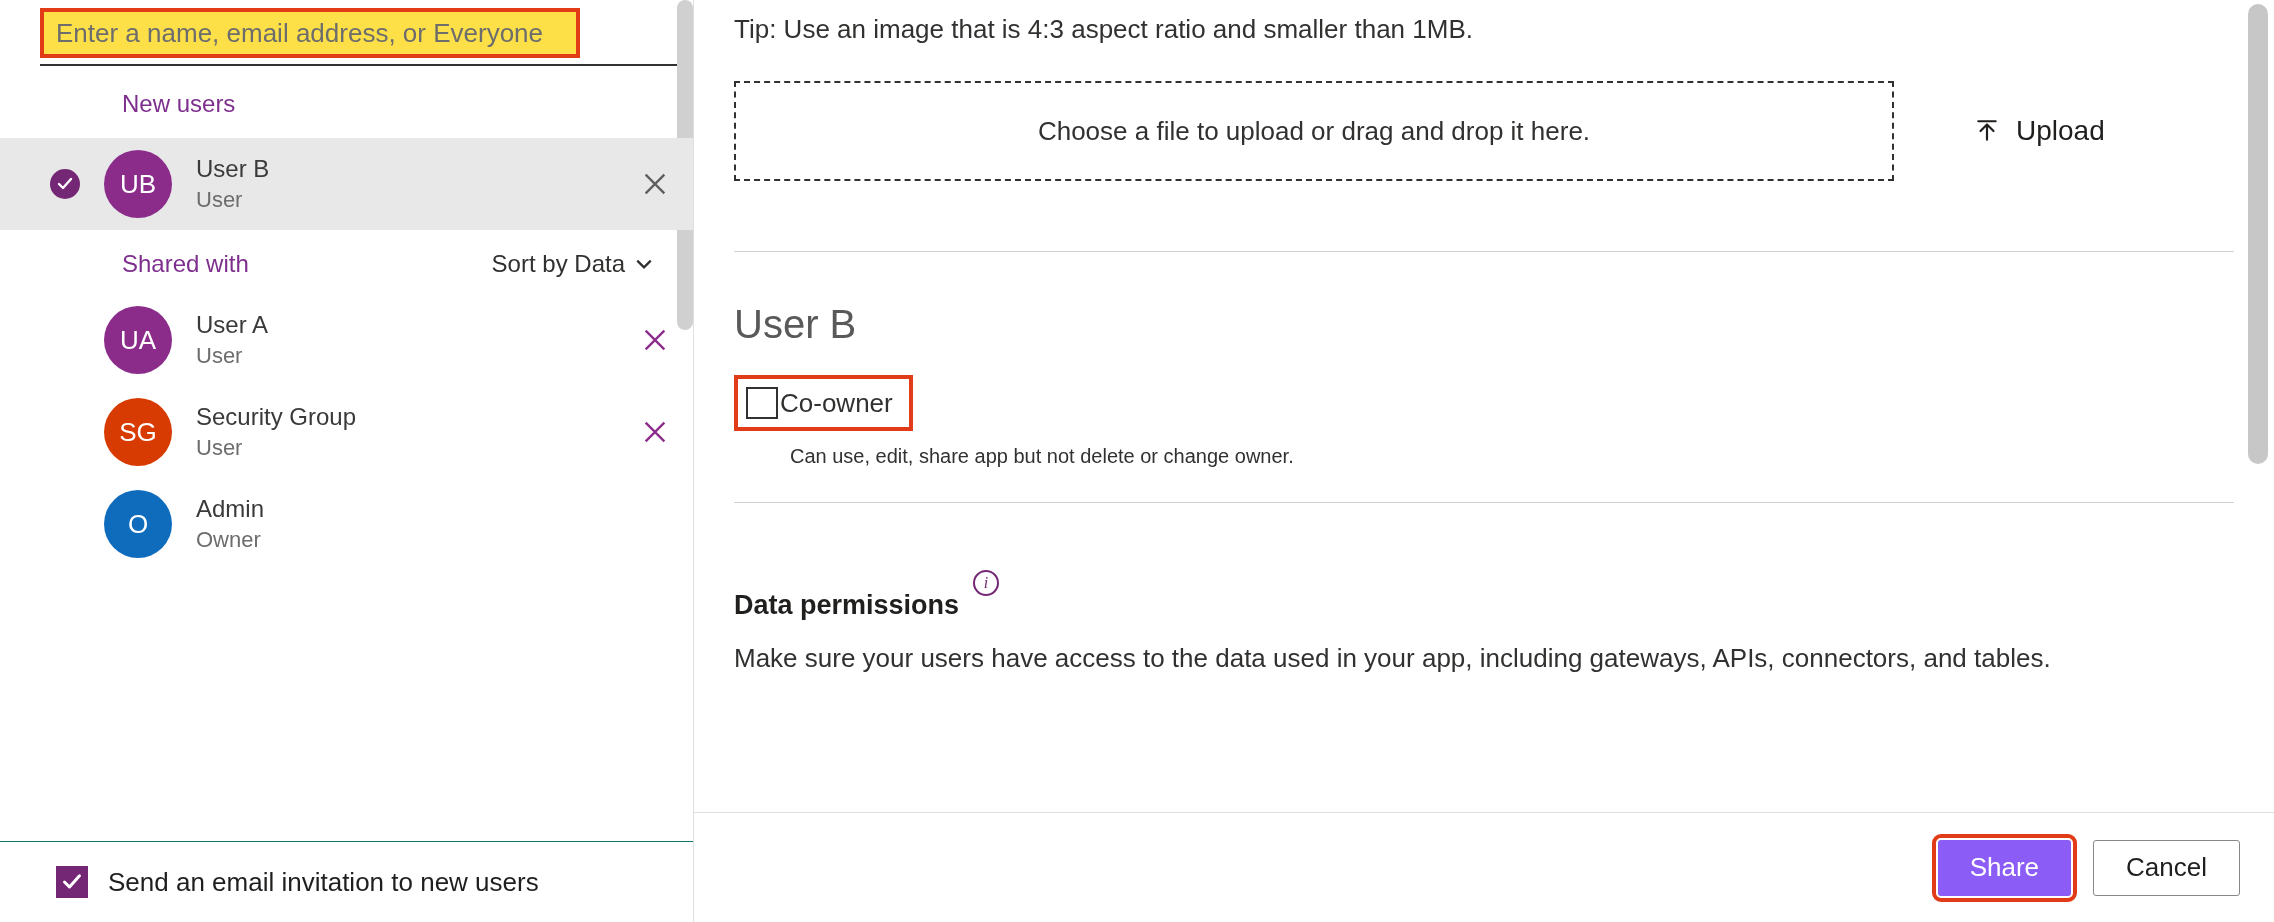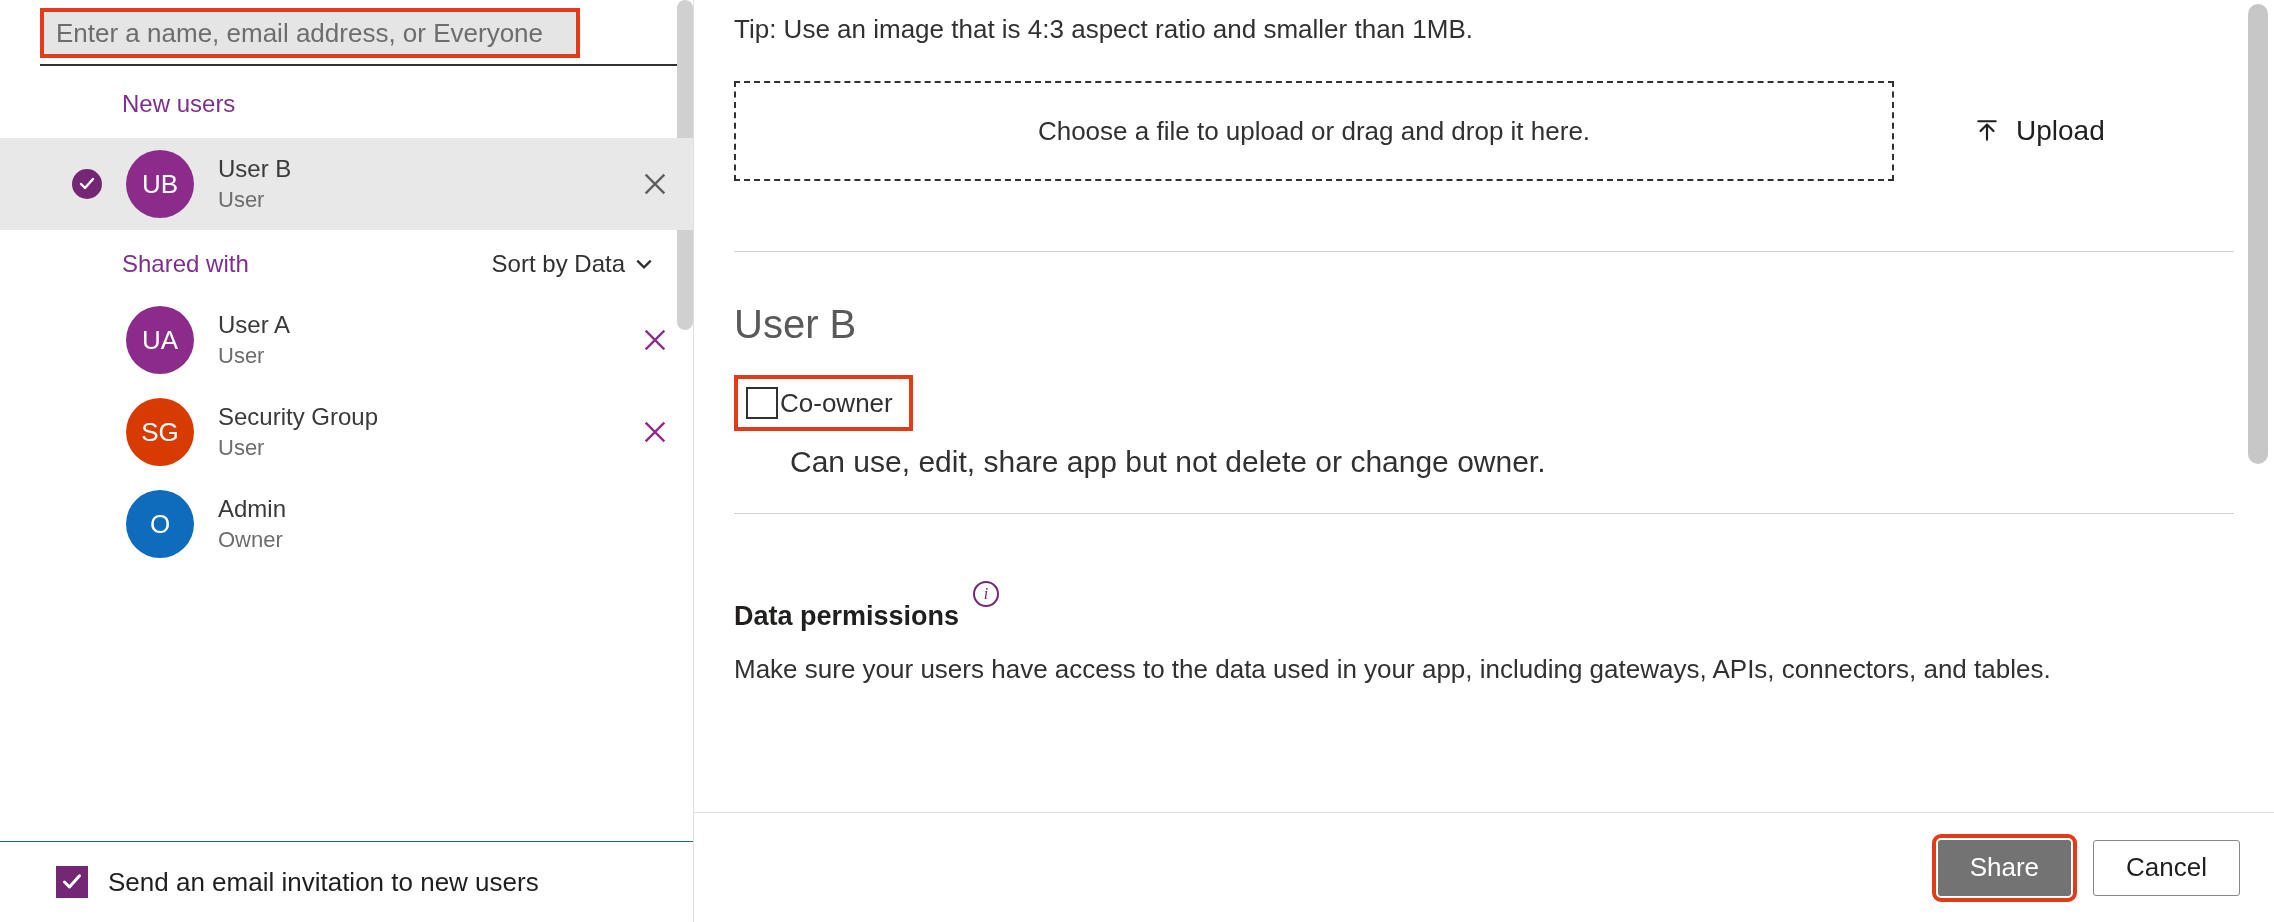--- a/index.html
+++ b/index.html
@@ -3,29 +3,29 @@
 <meta charset="utf-8">
 <style>
   * { box-sizing: border-box; margin: 0; padding: 0; }
   html, body { width: 2274px; height: 922px; font-family: "Segoe UI", Arial, sans-serif; background: #fff; color: #201f1e; }
   .app { display: flex; width: 2274px; height: 922px; overflow: hidden; }
 
   
   .left { width: 720px; display: flex; flex-direction: column; position: relative; border-right: 1px solid #e1dfdd; }
   .left-scroll { flex: 1; overflow-y: auto; padding-top: 4px; }
   .search-wrap { padding: 4px 40px 6px 40px; }
-  .search-input-box { width: 540px; height: 50px; border: 4px solid #e23b17; display: flex; align-items: center; padding: 0 12px; font-size: 26px; color: #6d6d6d; background: #e5e5e5; }
+  .search-input-box { width: 540px; height: 50px; border: 4px solid #e23b17; display: flex; align-items: center; padding: 0 12px; font-size: 26px; color: #6d6d6d; background: #fde047; }
   .search-underline { height: 2px; background: #323130; width: 640px; margin-left: 40px; }
 
   .section-label { font-size: 24px; color: #7e2f8e; padding: 24px 0 20px 122px; }
   .section-label.shared { display: flex; align-items: flex-start; justify-content: space-between; padding: 20px 40px 16px 122px; }
   .sort { display: flex; align-items: center; gap: 10px; font-size: 24px; color: #323130; cursor: pointer; }
   .chev { width: 18px; height: 18px; }
 
-  .row { display: flex; align-items: center; padding: 8px 24px 8px 72px; position: relative; height: 92px; }
+  .row { display: flex; align-items: center; padding: 8px 24px 8px 50px; position: relative; height: 92px; }
   .row.selected { background: #e8e8e8; }
   .check-badge { width: 30px; height: 30px; border-radius: 50%; background: #742774; display: flex; align-items: center; justify-content: center; margin-right: 24px; flex-shrink: 0; }
   .check-badge svg { width: 16px; height: 16px; }
   .spacer-badge { width: 30px; margin-right: 24px; flex-shrink: 0; }
   .avatar { width: 68px; height: 68px; border-radius: 50%; display: flex; align-items: center; justify-content: center; font-size: 26px; color: #fff; margin-right: 24px; flex-shrink: 0; }
   .av-purple { background: #8b2c8b; }
   .av-red { background: #d83b01; }
   .av-blue { background: #0f6cbd; }
   .names { flex: 1; display: flex; flex-direction: column; gap: 4px; }
   .nm { font-size: 24px; color: #3a3a3a; }
@@ -51,31 +51,31 @@
   .hr { height: 1px; background: #d1d1d1; margin-top: 70px; width: 1500px; }
   .hr.short { margin-top: 34px; }
 
   .user-title { font-size: 40px; font-weight: 400; color: #595959; margin-top: 50px; }
   .user-sub { font-size: 26px; color: #323130; margin-top: 6px; }
 
   .coowner-row { display: flex; align-items: center; gap: 18px; margin-top: 28px; }
   .coowner-box { display: flex; align-items: center; gap: 2px; border: 4px solid #e23b17; padding: 8px 16px 8px 8px; }
   .co-chk { width: 32px; height: 32px; border: 2px solid #323130; background: #fff; }
   .co-label { font-size: 26px; color: #323130; }
-  .co-desc { font-size: 30px; color: #323130; margin: 14px 0 0 56px; }
+  .co-desc { font-size: 20px; color: #323130; margin: 14px 0 0 56px; }
 
   .dp-row { display: flex; align-items: center; gap: 14px; margin-top: 42px; }
   .dp-title { font-size: 27px; font-weight: 700; color: #201f1e; margin-top: 45px; }
   .info-ico { width: 26px; height: 26px; border: 2px solid #742774; border-radius: 50%; display: flex; align-items: center; justify-content: center; color: #742774; font-size: 16px; font-style: italic; font-family: Georgia, serif; }
   .dp-desc { font-size: 26px; color: #323130; margin-top: 22px; }
 
   
   .footer { position: absolute; bottom: 0; left: 0; right: 0; height: 110px; border-top: 1px solid #e1dfdd; display: flex; align-items: center; justify-content: flex-end; gap: 22px; padding-right: 34px; background: #fff; }
   .btn { height: 56px; padding: 0 32px; font-size: 26px; display: flex; align-items: center; justify-content: center; cursor: pointer; border-radius: 3px; }
-  .btn-primary { background: #737373; color: #fff; outline: 4px solid #e23b17; outline-offset: 2px; }
+  .btn-primary { background: #8b5cf6; color: #fff; outline: 4px solid #e23b17; outline-offset: 2px; }
   .btn-secondary { background: #fff; color: #201f1e; border: 1px solid #8a8886; }
 
   .right-track { position: absolute; right: 6px; top: 4px; width: 20px; height: 460px; background: #c7c7c7; border-radius: 10px; }
 </style>
 </head>
 <body>
 
 <div class="app">
 
   <div class="left">

